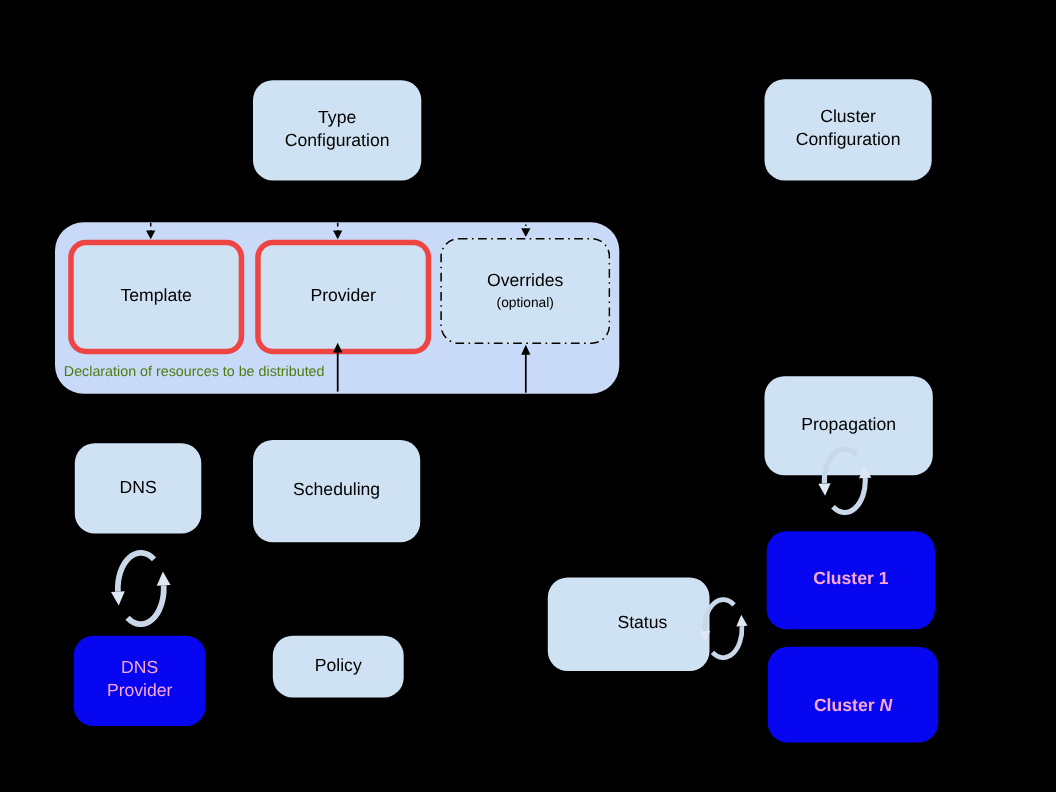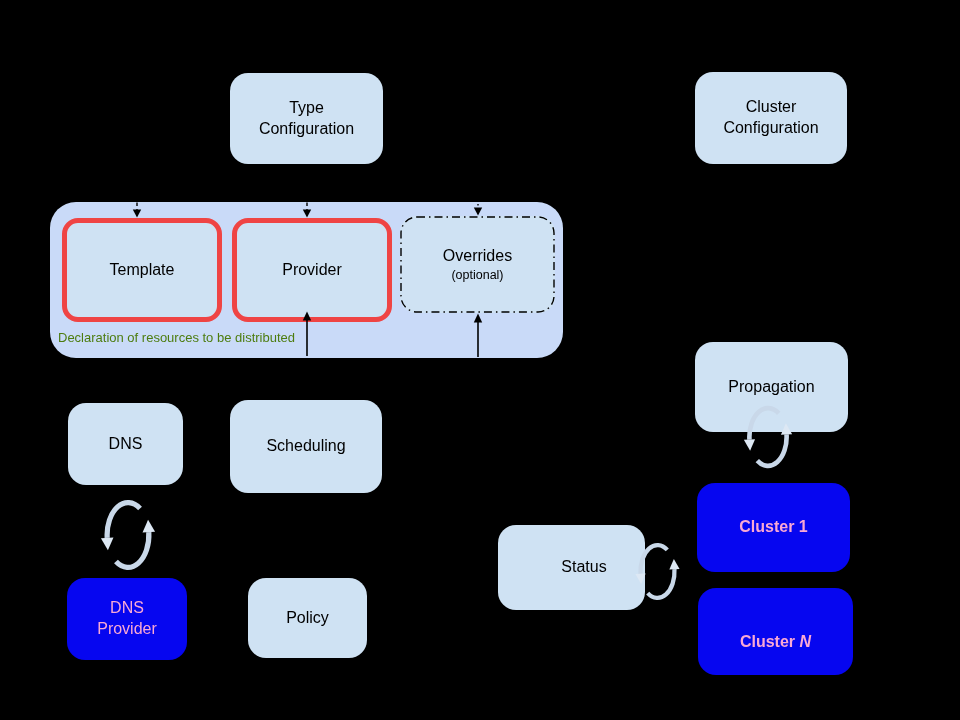--- a/index.html
+++ b/index.html
@@ -53,21 +53,21 @@
   </span>
 </div>
 
 <div class="node" style="left:68px;top:403px;width:115px;height:82px;">DNS</div>
 
 <div class="node" style="left:230px;top:400px;width:152px;height:93px;">Scheduling</div>
 
 <div class="node blue" style="left:67px;top:578px;width:120px;height:82px;">DNS
 Provider</div>
 
-<div class="node" style="left:248px;top:578px;width:119px;height:80px;">Policy</div>
+<div class="node" style="left:248px;top:578px;width:119px;height:56px;">Policy</div>
 
 <div class="node" style="left:695px;top:300px;width:153px;height:90px;margin-top:42px;">Propagation</div>
 
 <div class="node" style="left:498px;top:525px;width:122px;height:85px;padding-left:25px;">Status</div>
 
 <div class="node blue bold" style="left:697px;top:483px;width:153px;height:89px;">Cluster 1</div>
 
 <div class="node blue bold" style="left:698px;top:588px;width:155px;height:87px;">
   <span>
     <span>Cluster </span><span class="italic">N</span>

